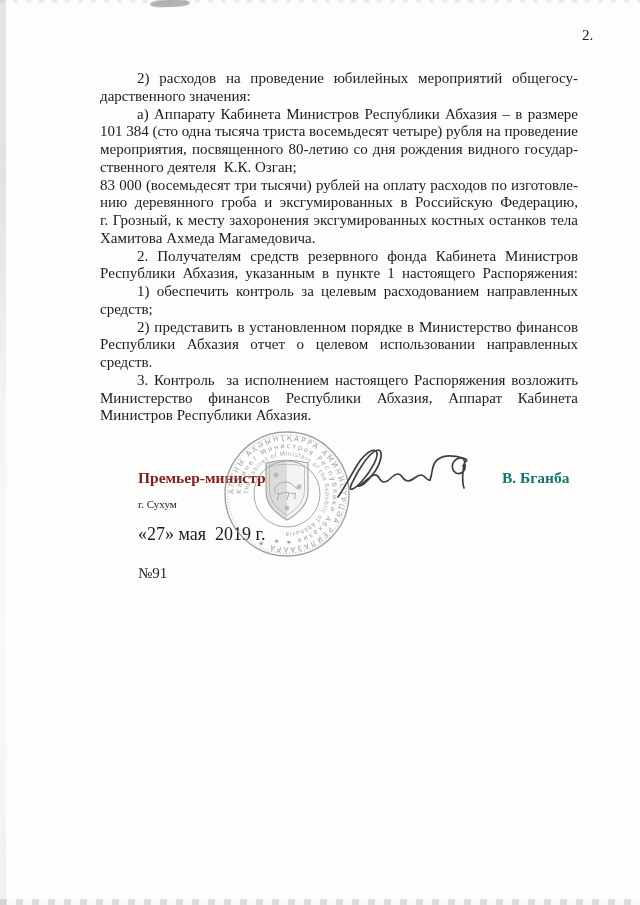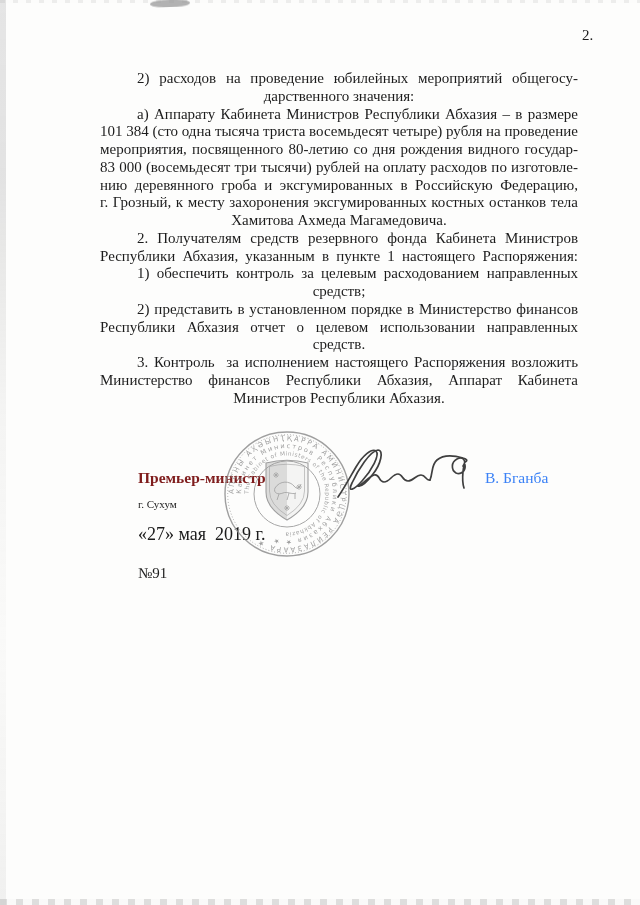--- a/index.html
+++ b/index.html
@@ -42,33 +42,33 @@
 
   
   .doc-body{
     position:absolute;left:100px;top:58px;width:478px;
     font-size:15px;
     margin-top:12px;
   }
   .ln{
     height:17.75px;line-height:17.75px;
     white-space:normal;overflow:hidden;
-    text-align:center;
+    text-align:left;
   }
   .ln.jst{text-align:justify;text-align-last:justify;}
   .ln.ind{text-indent:37px;}
 
   
   .sig-title{
     position:absolute;left:138px;top:469px;
     font-weight:bold;font-size:15.5px;color:#7f1d1d;
   }
   .sig-name{
-    position:absolute;left:485px;top:469px;
-    font-weight:normal;font-size:15.5px;color:#3b82f6;
+    position:absolute;left:502px;top:469px;
+    font-weight:bold;font-size:15.5px;color:#0f766e;
   }
   .sig-city{position:absolute;left:138px;top:498px;font-size:11px;}
   .sig-date{position:absolute;left:138px;top:524px;font-size:18px;}
   .sig-number{position:absolute;left:138px;top:550px;font-size:15px;margin-top:15px;}
 
   .stamp-wrap{
     position:absolute;left:217px;top:424px;width:140px;height:140px;
     opacity:.85;
   }
   .signature-wrap{
@@ -86,20 +86,21 @@
   <div class="art-bottom-strip"></div>
 
   <div class="page-number">2.</div>
 
   <div class="doc-body">
     <div class="ln ind jst">2) расходов на проведение юбилейных мероприятий общегосу-</div>
     <div class="ln">дарственного значения:</div>
     <div class="ln ind jst">а) Аппарату Кабинета Министров Республики Абхазия – в размере</div>
     <div class="ln jst">101&nbsp;384 (сто одна тысяча триста восемьдесят четыре) рубля на проведение</div>
     <div class="ln jst">мероприятия, посвященного 80-летию со дня рождения видного государ-</div>
+    <div class="ln">ственного деятеля&nbsp; К.К. Озган;</div>
     <div class="ln jst">83&nbsp;000 (восемьдесят три тысячи) рублей на оплату расходов по изготовле-</div>
     <div class="ln jst">нию деревянного гроба и эксгумированных в Российскую Федерацию,</div>
     <div class="ln jst">г. Грозный, к месту захоронения эксгумированных костных останков тела</div>
     <div class="ln">Хамитова Ахмеда Магамедовича.</div>
     <div class="ln ind jst">2. Получателям средств резервного фонда Кабинета Министров</div>
     <div class="ln jst">Республики Абхазия, указанным в пункте 1 настоящего Распоряжения:</div>
     <div class="ln ind jst">1) обеспечить контроль за целевым расходованием направленных</div>
     <div class="ln">средств;</div>
     <div class="ln ind jst">2) представить в установленном порядке в Министерство финансов</div>
     <div class="ln jst">Республики Абхазия отчет о целевом использовании направленных</div>

